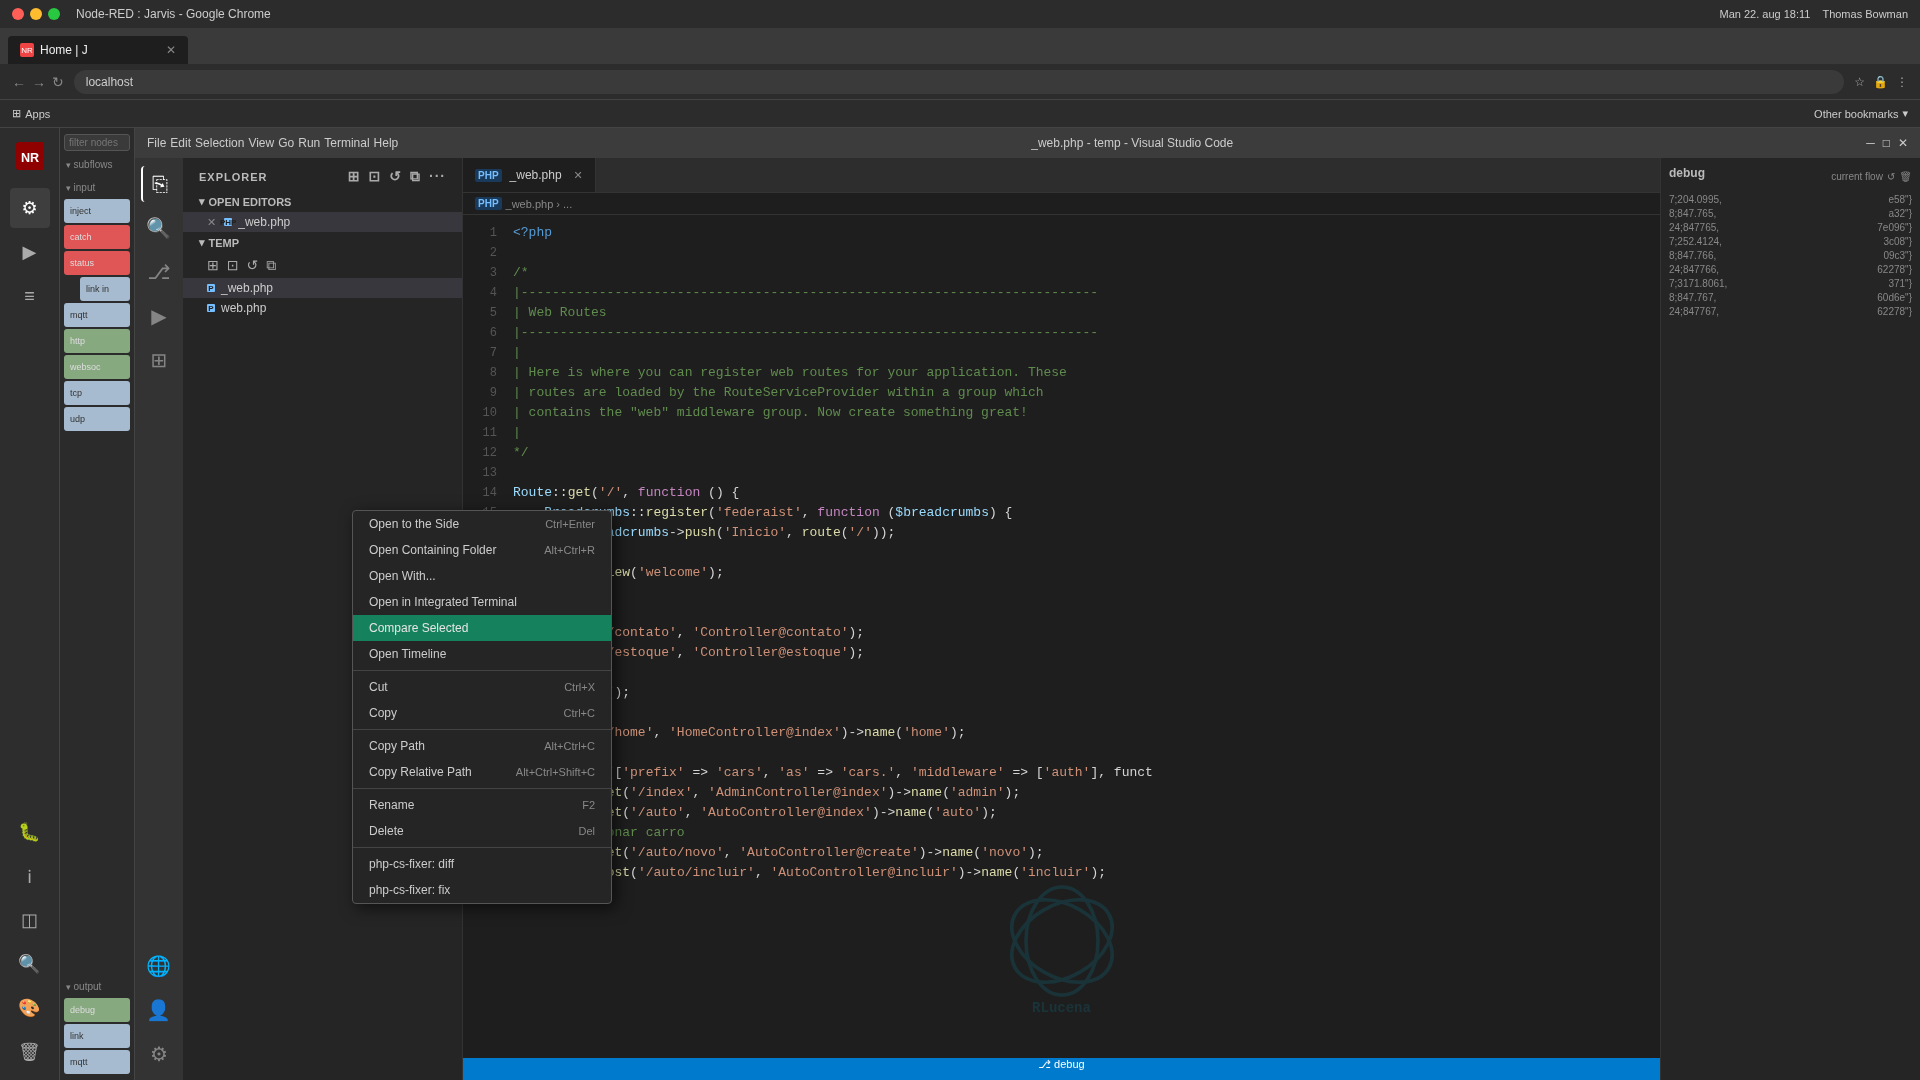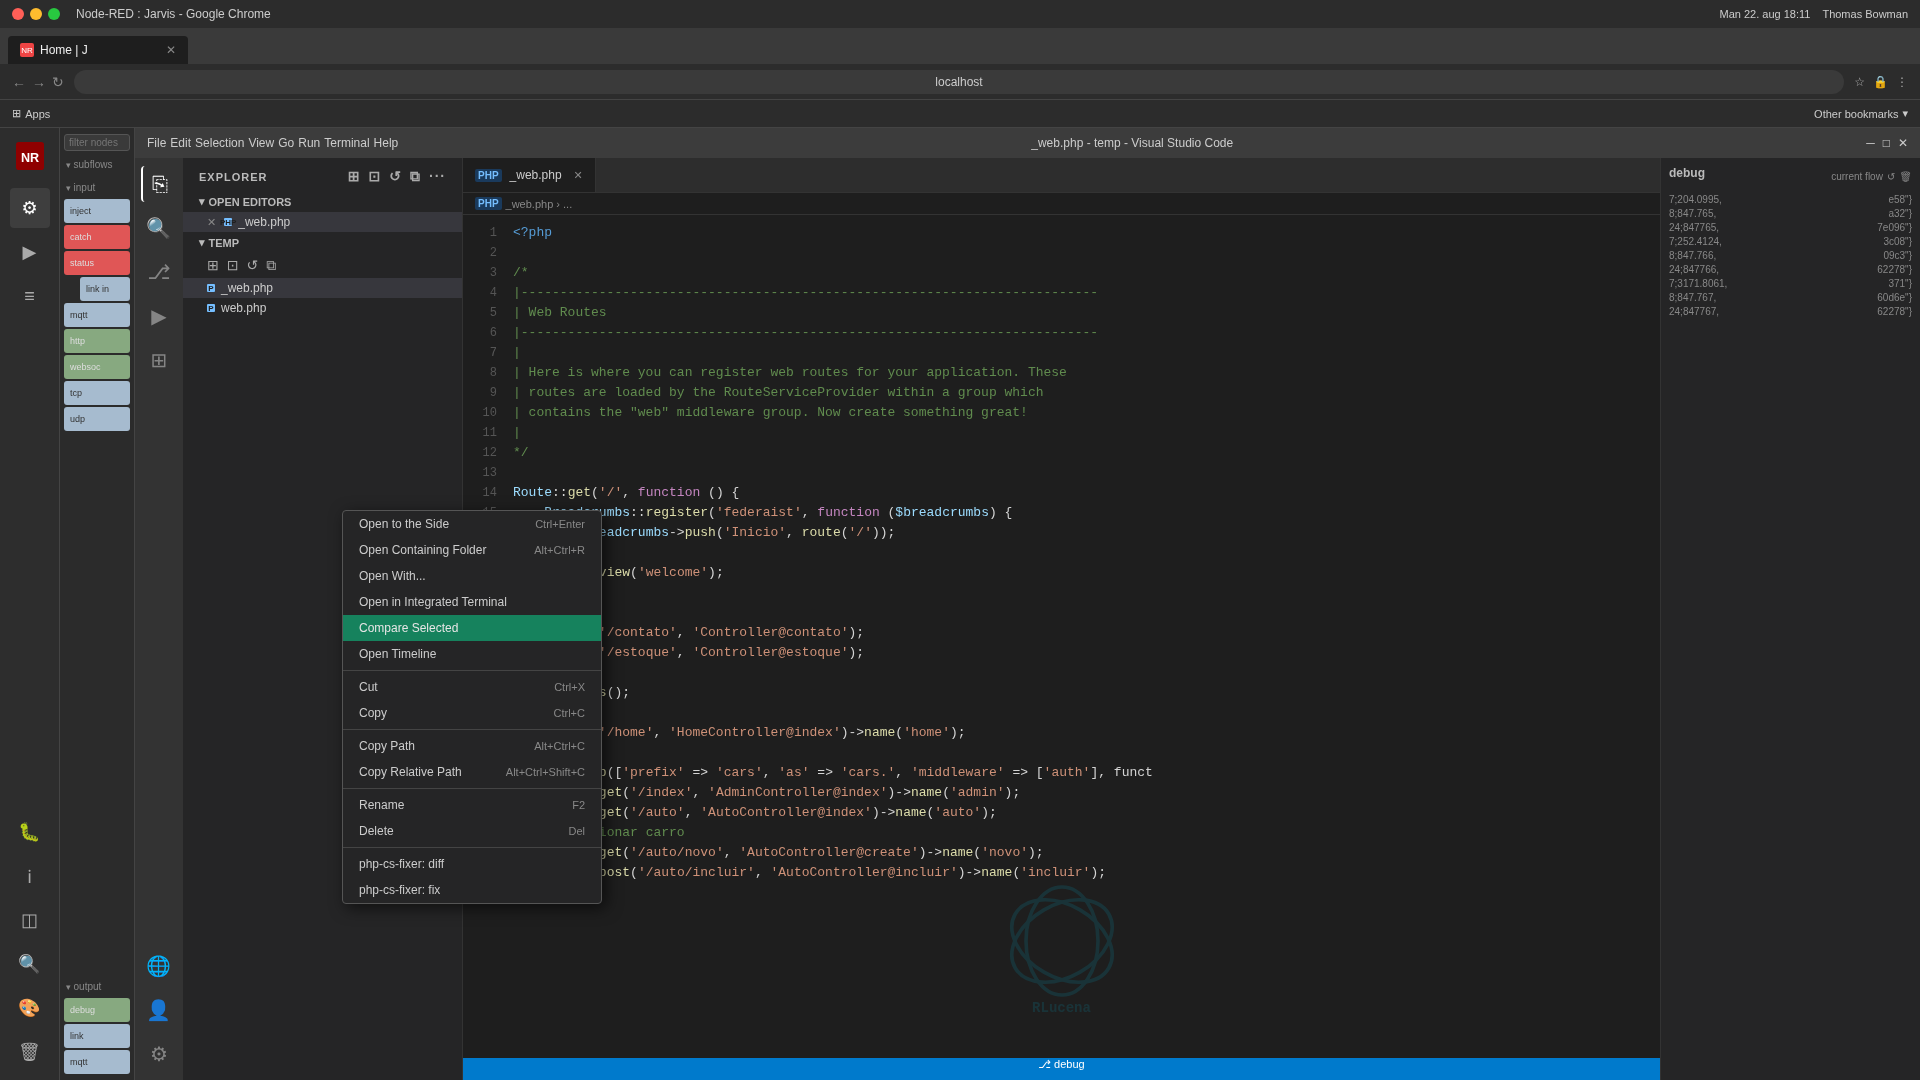--- a/index.html
+++ b/index.html
@@ -60,21 +60,20 @@
     .address-input {
       flex: 1;
       height: 24px;
       background: #3a3a3a;
       border: none;
       border-radius: 12px;
       color: #ccc;
       font-size: 12px;
       padding: 0 12px;
       outline: none;
-      text-align: center;
     }
     .bookmarks-bar {
       height: 28px;
       background: #2c2c2c;
       display: flex;
       align-items: center;
       padding: 0 12px;
       gap: 16px;
       border-bottom: 1px solid #444;
     }
@@ -321,21 +320,21 @@
 
     
     .context-menu-overlay {
       position: absolute;
       top: 0; left: 0; right: 0; bottom: 0;
       z-index: 100;
     }
     .context-menu {
       position: absolute;
       top: 510px;
-      left: 342px;
+      left: 352px;
       width: 260px;
       background: #252526;
       border: 1px solid #555;
       border-radius: 4px;
       box-shadow: 4px 4px 16px rgba(0,0,0,0.6);
       z-index: 101;
       overflow: hidden;
     }
     .ctx-item {
       padding: 6px 16px;

